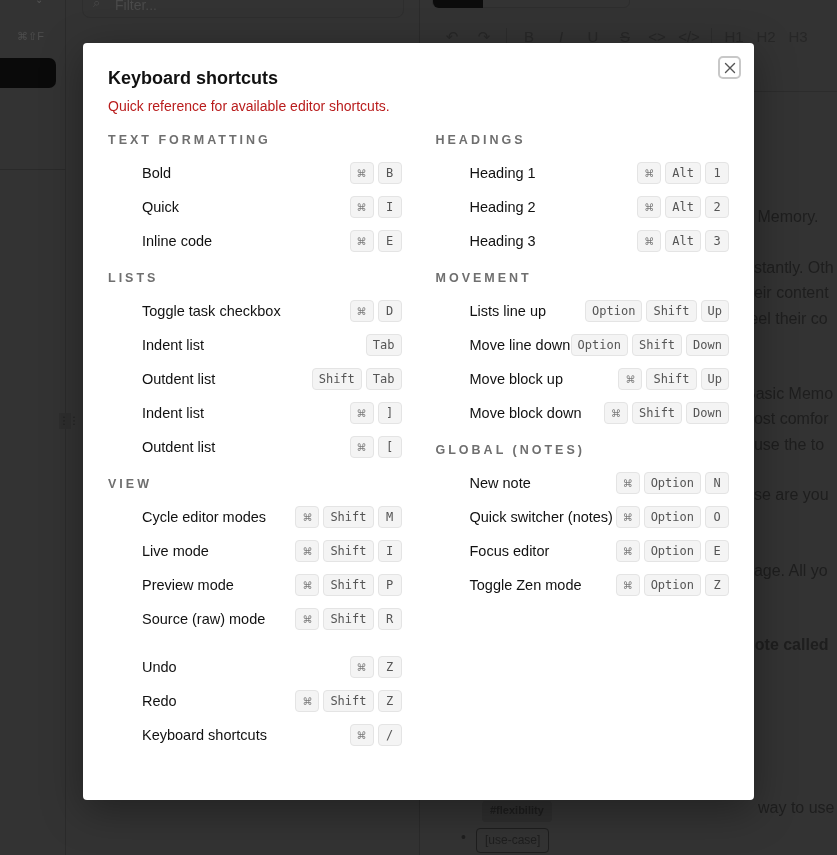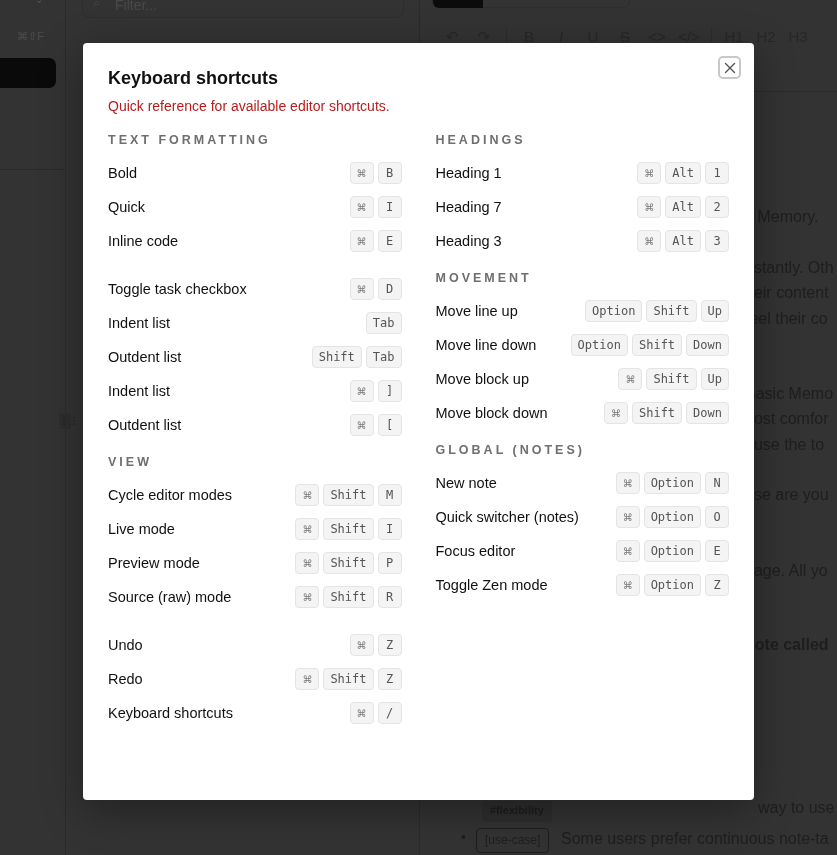--- a/index.html
+++ b/index.html
@@ -78,20 +78,21 @@
     .columns { display: flex; gap: 34px; margin-top: 19px; }
     .column { width: 298px; }
     .section { margin-bottom: 14px; }
     .section-title {
       font-size: 12.5px; font-weight: bold; letter-spacing: 3px; color: #6f6f6f;
       line-height: 12px; margin-bottom: 10px; text-transform: uppercase;
     }
     .row {
       display: flex; justify-content: space-between; align-items: center;
       height: 34px;
+      margin-left: 34px;
     }
     .row-label { font-size: 14.5px; color: #111; white-space: nowrap; }
     .keys { display: flex; gap: 4px; }
     .kbd {
       min-width: 24px; height: 22px; padding: 0 6px;
       border: 1px solid #e4e4e4; border-radius: 4px; background: #f4f4f4;
       font-family: "DejaVu Sans Mono", monospace; font-size: 12px; color: #555;
       display: flex; align-items: center; justify-content: center;
     }
     .kbd.cmd { font-family: "DejaVu Sans", sans-serif; font-size: 10px; color: #777; padding: 0 6px; width: 24px; }
@@ -140,21 +141,20 @@
       <span class="bg-line" style="top: 410px; left: 325px;">nost comfor</span>
       <span class="bg-line" style="top: 436px; left: 325px;">t use the to</span>
       <span class="bg-line" style="top: 486px; left: 325px;">ese are you</span>
       <span class="bg-line" style="top: 562px; left: 325px;">uage. All yo</span>
       <span class="bg-line bold" style="top: 636px; left: 325px;">note called</span>
       <span class="bg-line" style="top: 799px; left: 338px;">way to use</span>
     </div>
   <span class="bg-tag-plain">#flexibility</span>
   <span class="bg-bullet">•</span>
   <span class="bg-tag-box">[use-case]</span>
-  <span class="bg-tag-text">Some users prefer continuous note-ta</span>
 </div>
 
 <div class="modal">
   <div class="modal-title">Keyboard shortcuts</div>
   <div class="modal-subtitle">Quick reference for available editor shortcuts.</div>
   <div class="close-btn" aria-label="Close">
     <svg width="12" height="12" viewBox="0 0 12 12">
       <path d="M1.5 1.5 L10.5 10.5 M10.5 1.5 L1.5 10.5" stroke="#555" stroke-width="1.4" stroke-linecap="round"></path>
     </svg>
   </div>
@@ -178,20 +178,21 @@
           </div>
           <div class="row">
             <span class="row-label">Inline code</span>
             <span class="keys">
               <span class="kbd cmd">⌘</span>
               <span class="kbd">E</span>
             </span>
           </div>
         </div>
         <div class="section">
+          <div class="section-title">Lists</div>
           <div class="row">
             <span class="row-label">Toggle task checkbox</span>
             <span class="keys">
               <span class="kbd cmd">⌘</span>
               <span class="kbd">D</span>
             </span>
           </div>
           <div class="row">
             <span class="row-label">Indent list</span>
             <span class="keys">
@@ -285,40 +286,40 @@
           <div class="section-title">Headings</div>
           <div class="row">
             <span class="row-label">Heading 1</span>
             <span class="keys">
               <span class="kbd cmd">⌘</span>
               <span class="kbd">Alt</span>
               <span class="kbd">1</span>
             </span>
           </div>
           <div class="row">
-            <span class="row-label">Heading 7</span>
+            <span class="row-label">Heading 2</span>
             <span class="keys">
               <span class="kbd cmd">⌘</span>
               <span class="kbd">Alt</span>
               <span class="kbd">2</span>
             </span>
           </div>
           <div class="row">
             <span class="row-label">Heading 3</span>
             <span class="keys">
               <span class="kbd cmd">⌘</span>
               <span class="kbd">Alt</span>
               <span class="kbd">3</span>
             </span>
           </div>
         </div>
         <div class="section">
           <div class="section-title">Movement</div>
           <div class="row">
-            <span class="row-label">Move line up</span>
+            <span class="row-label">Lists line up</span>
             <span class="keys">
               <span class="kbd">Option</span>
               <span class="kbd">Shift</span>
               <span class="kbd">Up</span>
             </span>
           </div>
           <div class="row">
             <span class="row-label">Move line down</span>
             <span class="keys">
               <span class="kbd">Option</span>

